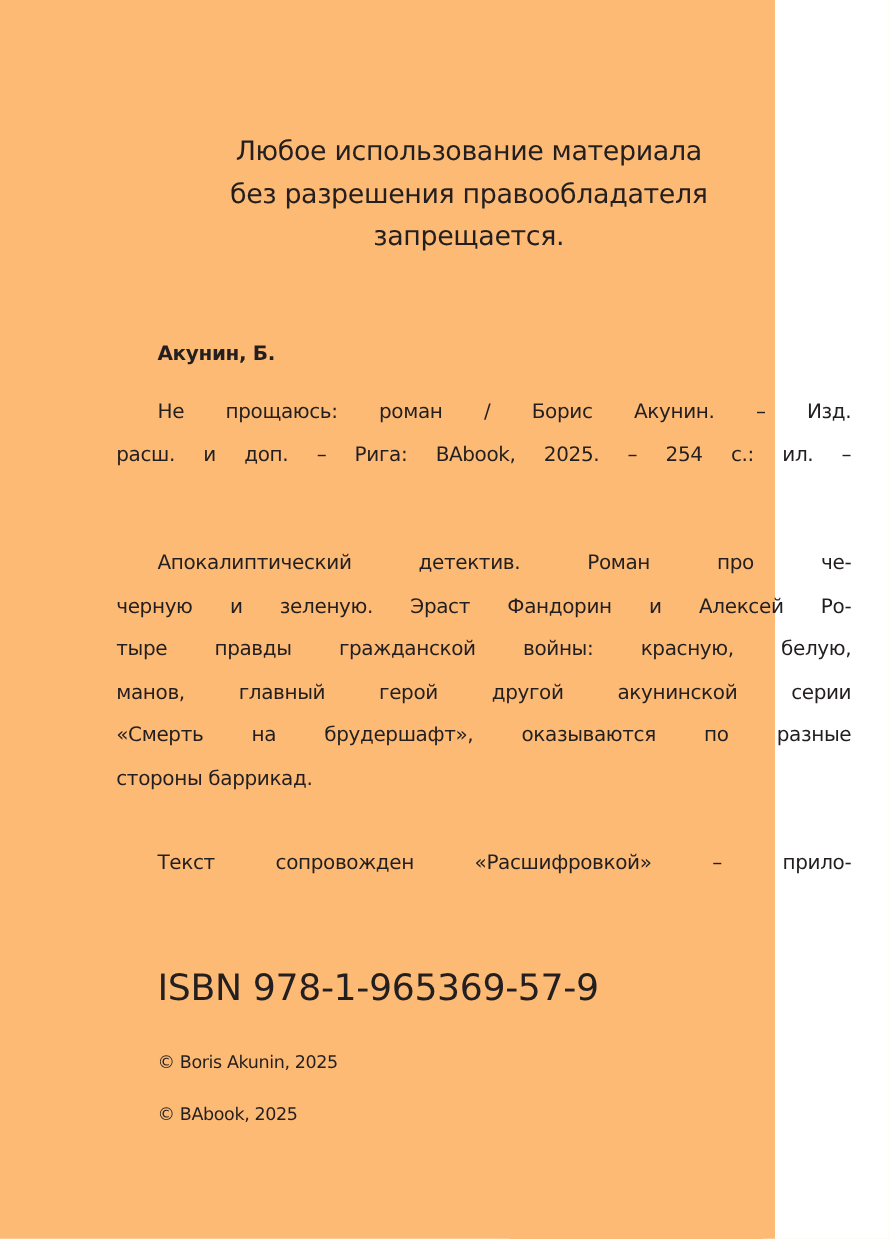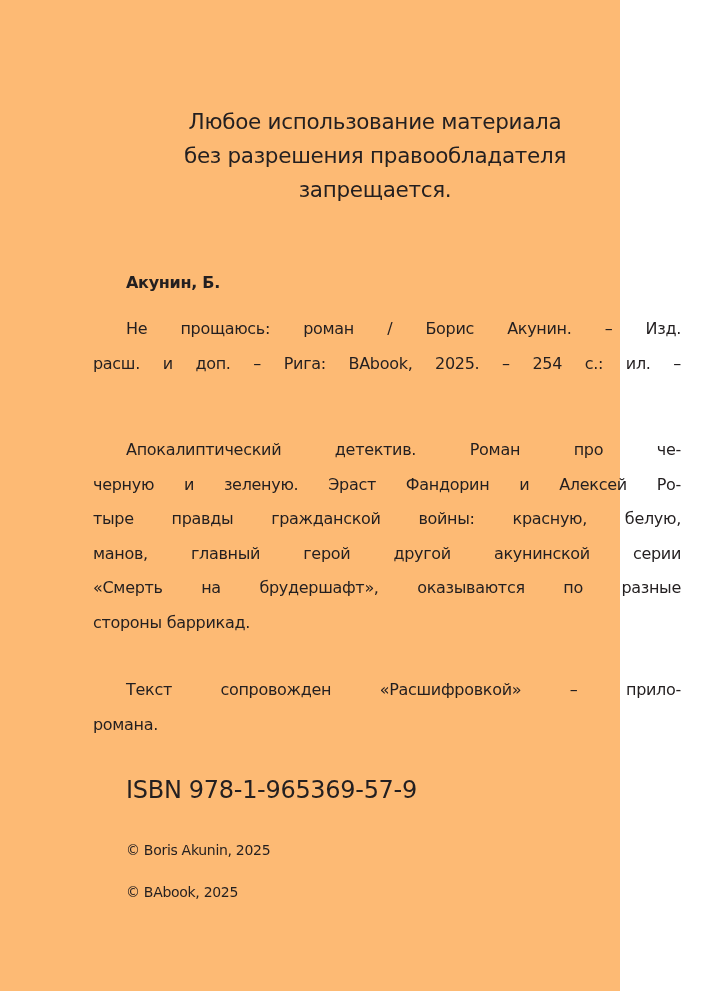--- a/index.html
+++ b/index.html
@@ -69,21 +69,21 @@
     .block .ln.last {
       text-align-last: left;
     }
     .biblio { top: 312px; }
     .annot { top: 433px; }
     .annot2 { top: 640px; margin-top: 33px; }
     .isbn {
       position: absolute;
       left: 126px;
       top: 773px;
-      font-size: 24px;
+      font-size: 29px;
       line-height: 34px;
       letter-spacing: -0.3px;
     }
     .copy {
       position: absolute;
       left: 126px;
       font-size: 14px;
       line-height: 34px;
       letter-spacing: -0.3px;
     }
@@ -112,21 +112,20 @@
     <span class="ln first">Апокалиптический детектив. Роман про че-</span>
     <span class="ln cont">черную и зеленую. Эраст Фандорин и Алексей Ро-</span>
     <span class="ln cont">тыре правды гражданской войны: красную, белую,</span>
     <span class="ln cont">манов, главный герой другой акунинской серии</span>
     <span class="ln cont">«Смерть на брудершафт», оказываются по разные</span>
     <span class="ln cont last">стороны баррикад.</span>
   </div>
 
   <div class="block annot2">
     <span class="ln first">Текст сопровожден «Расшифровкой» – прило-</span>
-    <span class="ln cont last">романа.</span>
   </div>
 
   <div class="isbn">ISBN 978-1-965369-57-9</div>
 
   <div class="copy copy1">© Boris Akunin, 2025</div>
   <div class="copy copy2">© BAbook, 2025</div>
 
 </div>
 
 </body></html>

